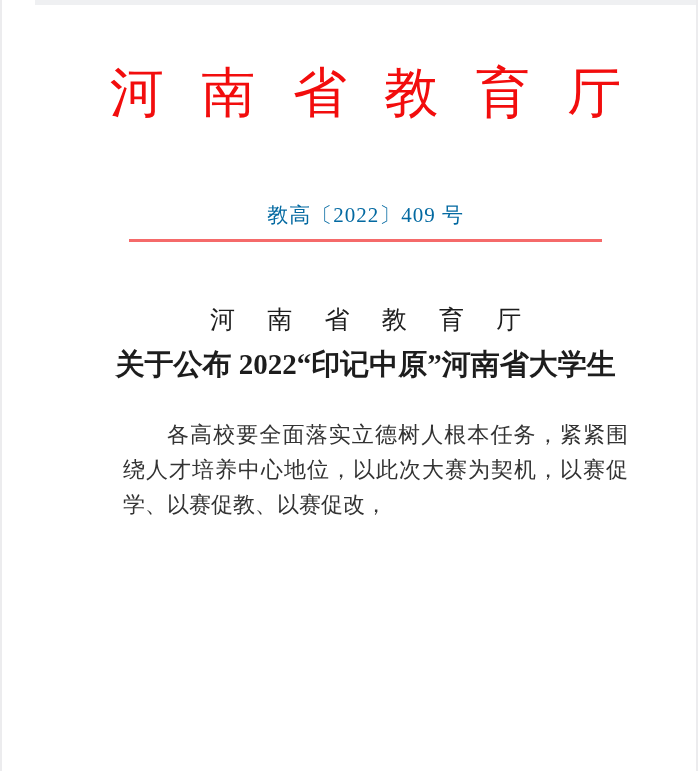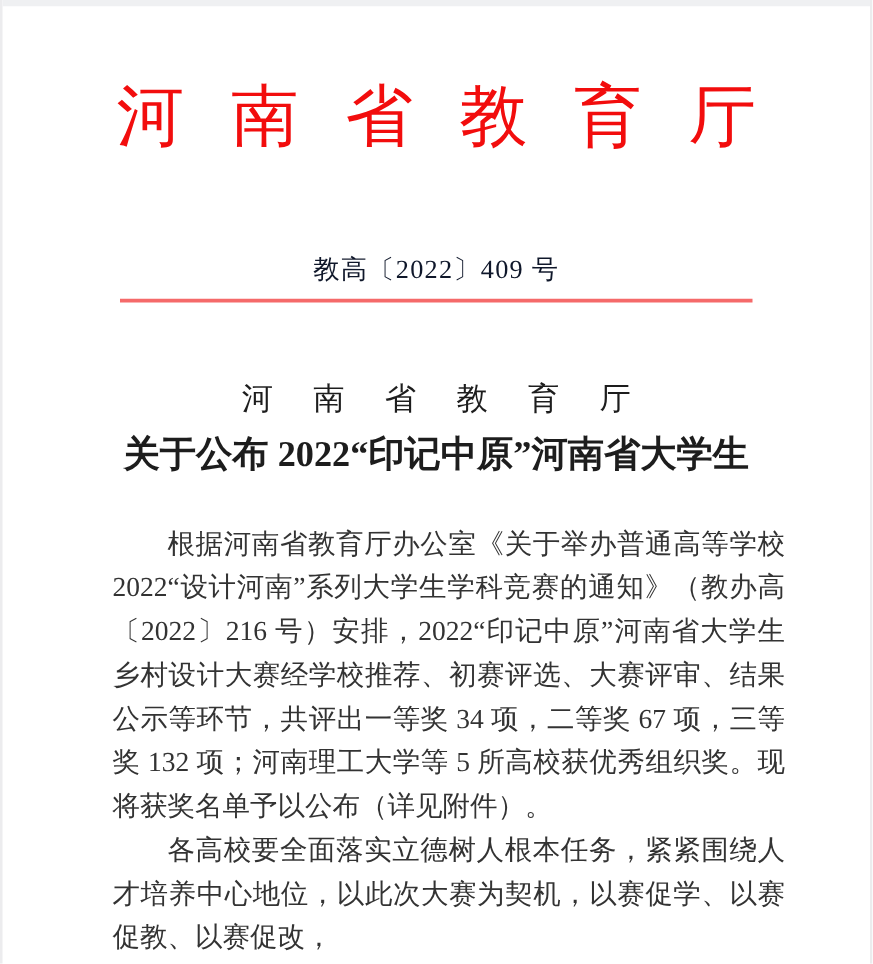--- a/index.html
+++ b/index.html
@@ -11,20 +11,21 @@
     position: relative;
     width: 698px;
     height: 771px;
     box-sizing: border-box;
     margin: 0;
     background: #ffffff;
     border-left: 2px solid #ececee;
     border-right: 2px solid #ececee;
     overflow: hidden;
     font-family: "Liberation Serif", "DejaVu Serif", serif;
+    padding-left: 33px;
   }
   .top-strip {
     width: 100%;
     height: 5px;
     background: #eff0f2;
   }
   .agency {
     margin: 55px 0 0 0;
     text-align: center;
     color: #f20d0d;
@@ -33,21 +34,21 @@
     line-height: 66px;
     letter-spacing: 12px;
     text-indent: 12px;
     white-space: nowrap;
   }
   .docnum {
     margin-top: 75px;
     text-align: center;
     font-size: 21px;
     line-height: 28px;
-    color: #0f172a;
+    color: #0369a1;
     letter-spacing: 1px;
   }
   .redline {
     height: 3px;
     background: #f56a6a;
     margin: 10px 94px 0 94px;
   }
   .title-block {
     margin-top: 60px;
     color: #1d1d1d;
@@ -91,16 +92,15 @@
   <div class="docnum">教高〔2022〕409 号</div>
 
   <div class="redline"></div>
 
   <div class="title-block">
     <div class="title-line1">河 南 省 教 育 厅</div>
     <div class="title-line2">关于公布 2022“印记中原”河南省大学生</div>
   </div>
 
   <div class="doc-body">
-    <p class="para">根据河南省教育厅办公室《关于举办普通高等学校 2022“设计河南”系列大学生学科竞赛的通知》（教办高〔2022〕216 号）安排，2022“印记中原”河南省大学生乡村设计大赛经学校推荐、初赛评选、大赛评审、结果公示等环节，共评出一等奖 34 项，二等奖 67 项，三等奖 132 项；河南理工大学等 5 所高校获优秀组织奖。现将获奖名单予以公布（详见附件）。</p>
     <p class="para">各高校要全面落实立德树人根本任务，紧紧围绕人才培养中心地位，以此次大赛为契机，以赛促学、以赛促教、以赛促改，</p>
   </div>
 </div>
 
 </body></html>

